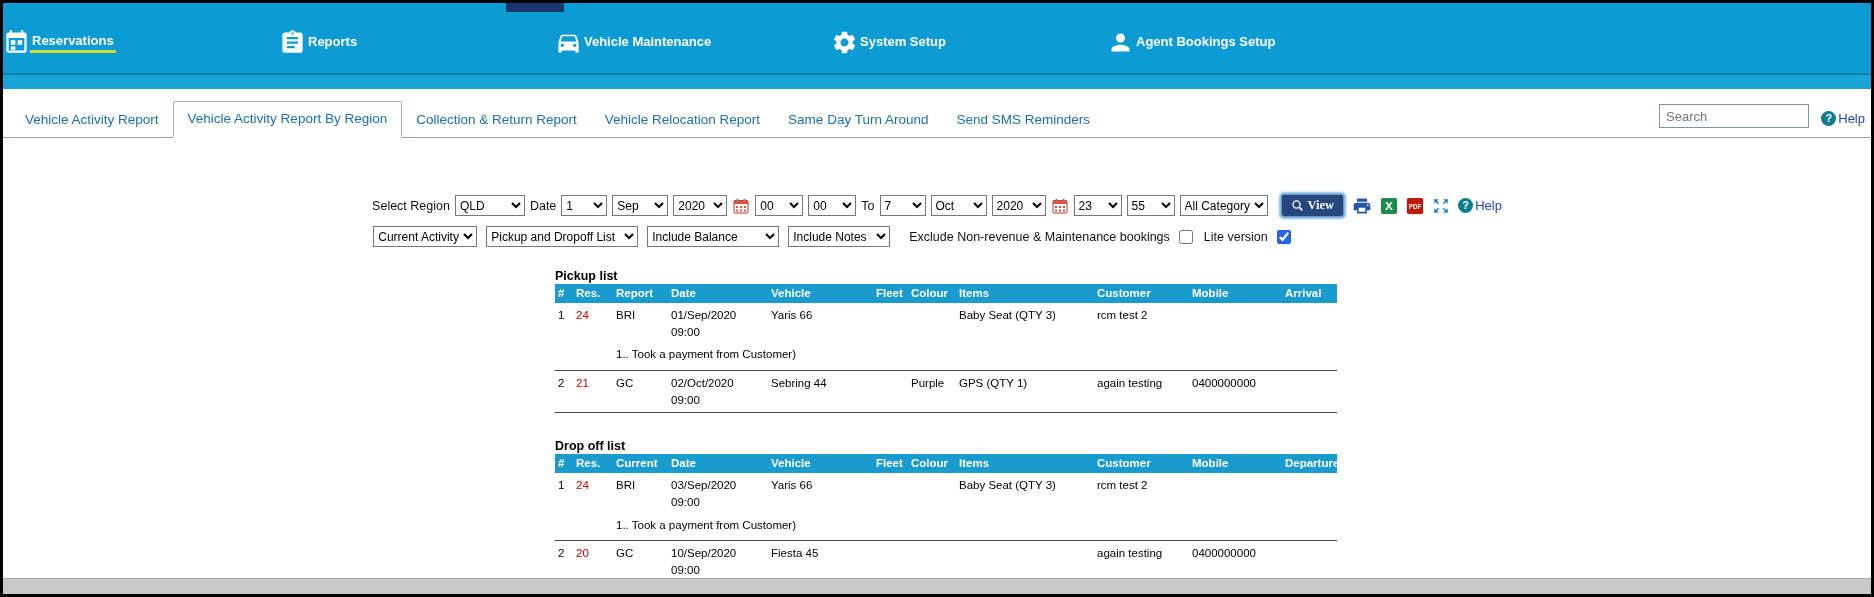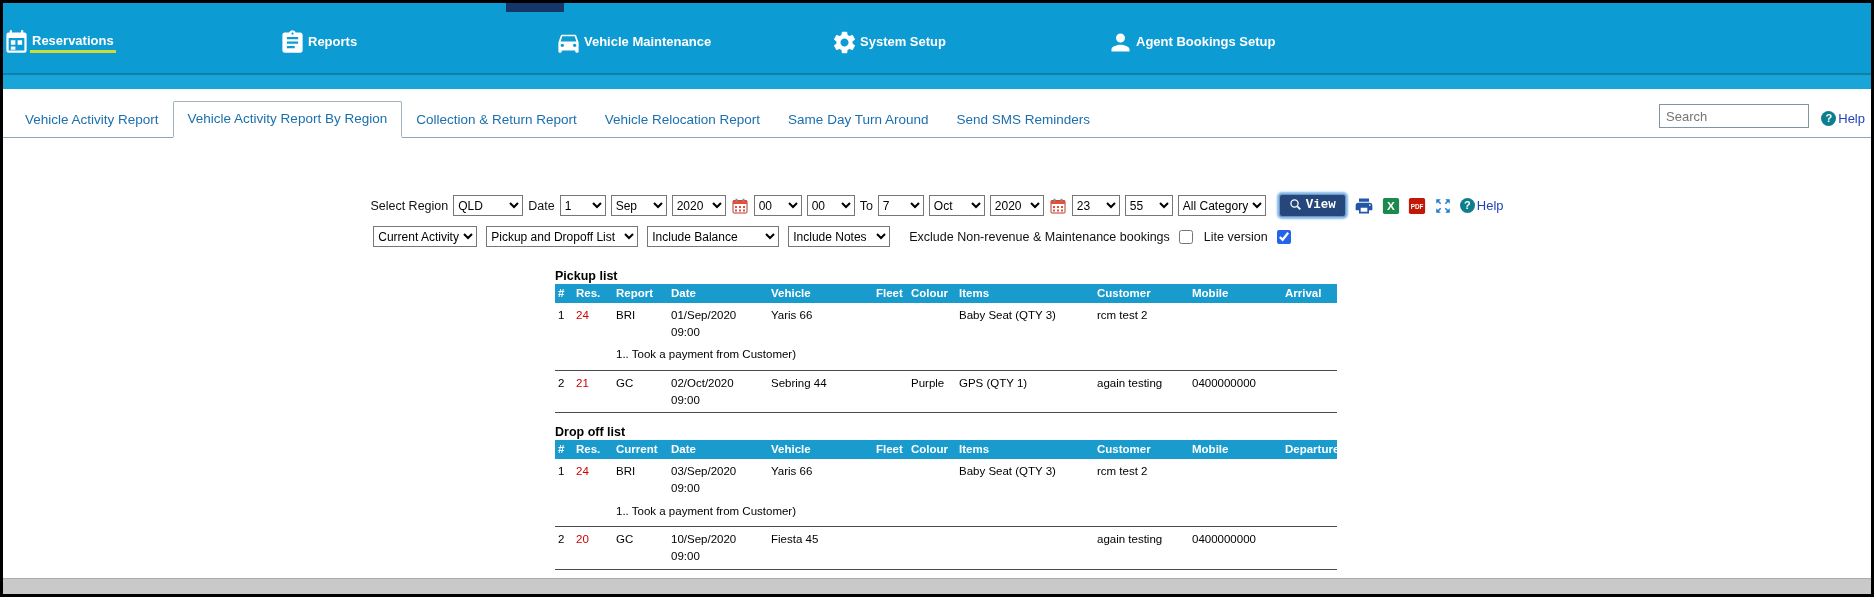--- a/index.html
+++ b/index.html
@@ -23,30 +23,30 @@
   .qmark { width: 15px; height: 15px; border-radius: 50%; background: #0d7f8c; color: #fff; font-size: 11px; font-weight: bold; display: inline-flex; align-items: center; justify-content: center; line-height: 1; }
   .tab-help { position: absolute; right: 6px; top: 10px; }
 
   .filters1 { margin-top: 56px; display: flex; justify-content: center; align-items: center; gap: 5px; font-size: 12.5px; color: #111; }
   .filters2 { position: relative; left: -105px; margin-top: 9px; display: flex; justify-content: center; align-items: center; gap: 9px; font-size: 12.5px; color: #111; }
   select { font-family: inherit; font-size: 12px; height: 21px; border: 1px solid #777; background: #fff; color: #000; }
   .w46{width:46px}.w48{width:48px}.w54{width:54px}.w56{width:56px}.w70{width:70px}.w88{width:88px}
   .w102{width:102px}.w104{width:104px}.w112{width:132px}.w152{width:152px}
   .cal-btn { display: inline-flex; cursor: pointer; margin: 0 1px; }
   .cal-btn svg { width: 16px; height: 16px; }
-  .view-btn { display: inline-flex; gap: 4px; margin-left: 8px; background: #25477c; color: #fff; border: 1px solid #6f94c9; border-radius: 3px; box-shadow: 0 0 2px 2px #85b9e6; font-size: 12.5px; font-weight: bold; padding: 3px 9px 4px; height: 23px; cursor: pointer; font-family: Liberation Mono, monospace; }
+  .view-btn { display: inline-flex; align-items: center; gap: 4px; margin-left: 8px; background: #25477c; color: #fff; border: 1px solid #6f94c9; border-radius: 3px; box-shadow: 0 0 2px 2px #85b9e6; font-size: 12.5px; font-weight: bold; padding: 3px 9px 4px; height: 23px; cursor: pointer; font-family: Liberation Serif, serif; }
   .tool { display: inline-flex; cursor: pointer; margin-left: 3px; }
   .filters-help { margin-left: 3px; }
   .chk-label { margin-left: 10px; }
   .chk-label.lite { margin-left: 2px; }
   input[type=checkbox] { width: 14px; height: 14px; accent-color: #2563eb; cursor: pointer; }
 
   .report { margin: 22px 0 0 552px; width: 782px; }
   .table-title { font-size: 12.5px; font-weight: bold; color: #000; margin-bottom: 1px; }
-  .title-gap { margin-top: 12px; }
+  .title-gap { margin-top: 26px; }
   .list { border-collapse: collapse; table-layout: fixed; width: 782px; }
   .list th { background: #1a9bce; color: #fff; font-size: 11.5px; text-align: left; padding: 3px 3px 4px; white-space: nowrap; }
   .list td { font-size: 11.5px; color: #000; padding: 4px 3px; vertical-align: top; line-height: 1.45; word-wrap: break-word; }
   .list tr.sep td { border-bottom: 1px solid #4a4a4a; }
   td.res { color: #cc0000; cursor: pointer; }
   .note-row td { padding-top: 2px; padding-bottom: 7px; }
   .bottom-bar { position: absolute; left: 0; right: 0; bottom: 0; height: 16px; background: #c9c9c9; border-top: 1px solid #aaa; }
 </style>
 </head>
 <body>

